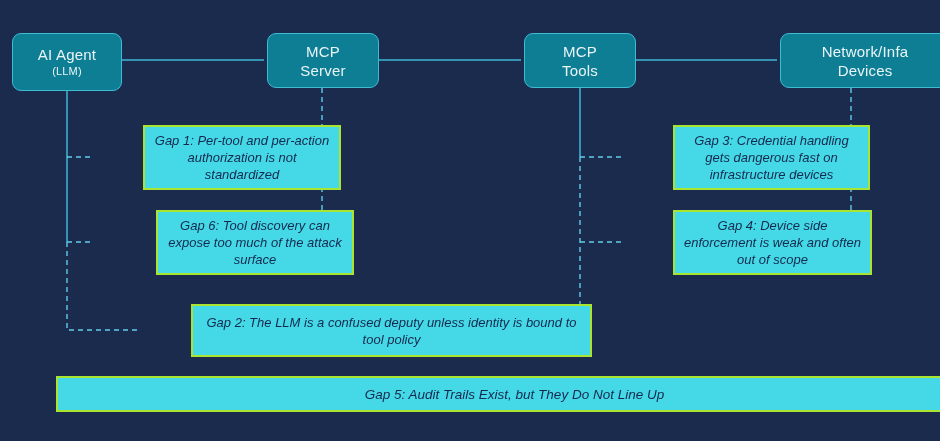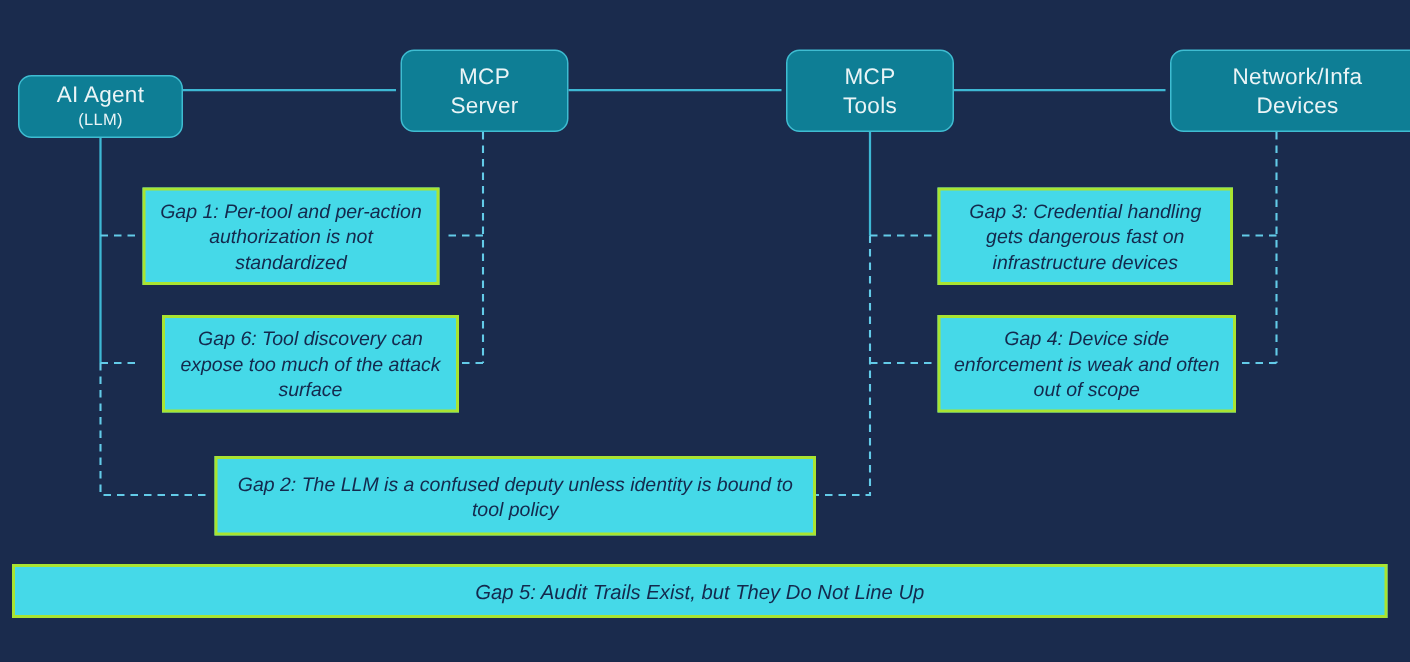--- a/index.html
+++ b/index.html
@@ -31,20 +31,21 @@
     display:flex;flex-direction:column;align-items:center;justify-content:center;
     text-align:center;font-size:15px;line-height:19px;letter-spacing:.2px;
   }
   .node .sub{font-size:11px;line-height:15px;}
   .gap{
     position:absolute;box-sizing:border-box;
     background:var(--gap-fill);border:2px solid var(--gap-border);
     color:var(--gap-text);font-style:italic;font-size:13px;line-height:17px;
     display:flex;align-items:center;justify-content:center;text-align:center;
     padding:4px 8px;
+    margin-left:48px;
   }
   .banner{font-size:13.5px;}
 </style>
 </head>
 <body>
 
 <div class="stage">
 
   <svg class="connectors" viewBox="0 0 940 441">
     <defs>
@@ -70,21 +71,21 @@
     <path class="d" d="M67 157 H92" marker-end="url(#arw-d)"></path>
     <path class="d" d="M67 242 H92" marker-end="url(#arw-d)"></path>
     <path class="d" d="M322 157 H296" marker-end="url(#arw-d)"></path>
     <path class="d" d="M322 242 H296" marker-end="url(#arw-d)"></path>
     <path class="d" d="M580 157 H622" marker-end="url(#arw-d)"></path>
     <path class="d" d="M580 242 H622" marker-end="url(#arw-d)"></path>
     <path class="d" d="M851 157 H825" marker-end="url(#arw-d)"></path>
     <path class="d" d="M851 242 H825" marker-end="url(#arw-d)"></path>
   </svg>
 
-  <div class="node" style="left:12px;top:50px;width:110px;height:42px">
+  <div class="node" style="left:12px;top:33px;width:110px;height:58px">
     <div>AI Agent</div>
     <div class="sub">(LLM)</div>
   </div>
 
   <div class="node" style="left:267px;top:33px;width:112px;height:55px">
     <div>MCP</div>
     <div>Server</div>
   </div>
 
   <div class="node" style="left:524px;top:33px;width:112px;height:55px">

